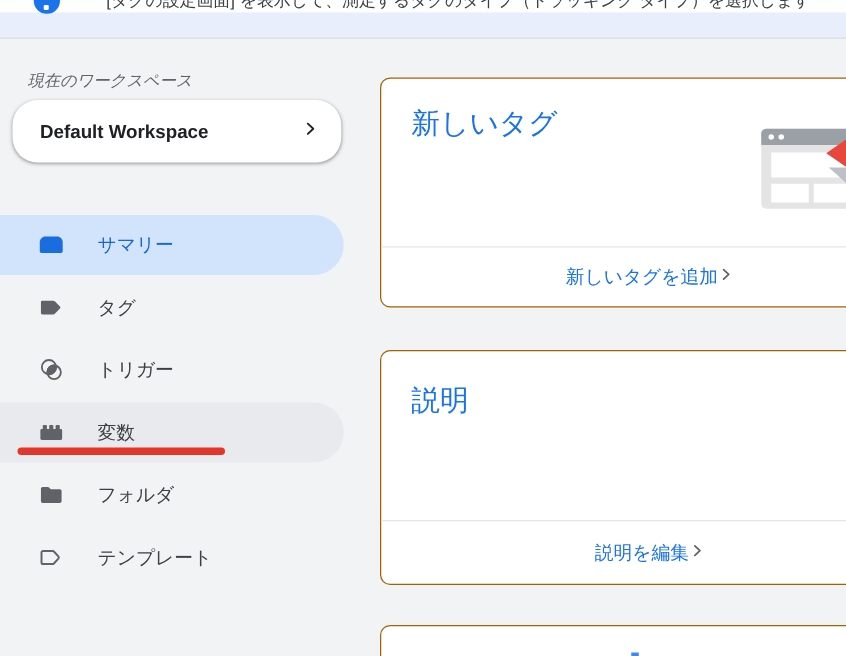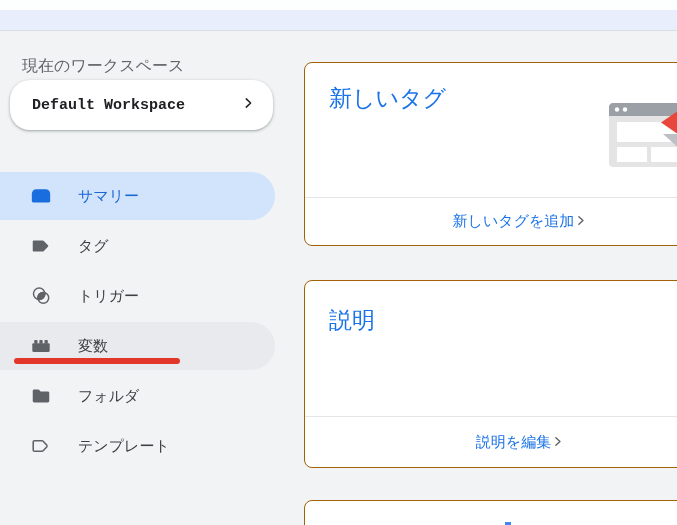--- a/index.html
+++ b/index.html
@@ -10,26 +10,26 @@
     color:#3c4043;
   }
   
   .banner{position:absolute;top:0;left:0;right:0;height:30px;background:#e8eefc;border-bottom:1px solid #d9dce3;}
   .banner-strip{position:absolute;top:0;left:0;right:0;height:10px;background:#fdfefe;overflow:visible;}
   .banner-clip{position:absolute;top:0;left:0;right:0;height:12px;overflow:hidden;}
   .banner-icon{position:absolute;left:27px;top:-10px;width:21px;height:21px;border-radius:50%;background:#1a73e8;}
   .banner-icon:after{content:"";position:absolute;left:8px;top:14px;width:4px;height:4px;background:#fff;border-radius:1px;}
   .banner-text{position:absolute;left:85px;top:-8px;font-size:13.5px;color:#3c4043;white-space:nowrap;}
   
-  .ws-label{position:absolute;left:22px;top:56px;font-size:16px;color:#5f6368;}
+  .ws-label{position:absolute;left:22px;top:56px;font-size:13px;color:#5f6368;font-style:italic;}
   .ws-card{
     position:absolute;left:10px;top:80px;width:263px;height:50px;background:#fff;border-radius:20px;
     box-shadow:0 1px 2px rgba(60,64,67,.3),0 1px 3px 1px rgba(60,64,67,.12);
     display:flex;align-items:center;justify-content:space-between;
-    padding:0 18px 0 22px;box-sizing:border-box;cursor:pointer;font-family:Liberation Mono, monospace;
+    padding:0 18px 0 22px;box-sizing:border-box;cursor:pointer;
   }
   .ws-name{font-size:15px;font-weight:bold;color:#202124;}
   .nav{position:absolute;left:0;top:172px;width:275px;}
   .nav-item{
     height:48px;margin-bottom:2px;display:flex;align-items:center;
     border-radius:0 24px 24px 0;font-size:15px;color:#3c4043;cursor:pointer;
   }
   .nav-item svg{margin-left:30px;flex:0 0 auto;}
   .nav-label{margin-left:26px;}
   .nav-item.active{background:#d2e3fc;color:#1967d2;font-family:Liberation Mono, monospace;}
@@ -55,20 +55,24 @@
   }
   .card-1 .card-footer{height:47px;}
   .card-2 .card-footer{height:50px;}
   .tiny-blue{position:absolute;left:200px;top:21px;width:6px;height:3px;background:#4285f4;}
 </style>
 </head>
 <body>
 
 <div class="banner">
   <div class="banner-strip"></div>
+  <div class="banner-clip">
+    <div class="banner-icon"></div>
+    <div class="banner-text">[タグの設定画面] を表示して、測定するタグのタイプ（トラッキング タイプ）を選択します</div>
+  </div>
 </div>
 
 <div class="ws-label">現在のワークスペース</div>
 
 <div class="ws-card">
   <span class="ws-name">Default Workspace</span>
   <span>
     <svg width="14" height="14" viewBox="0 0 24 24">
         <path d="M9 5 L16.5 12 L9 19" fill="none" stroke="#202124" stroke-width="2.6" stroke-linecap="round" stroke-linejoin="round"></path>
       </svg>

